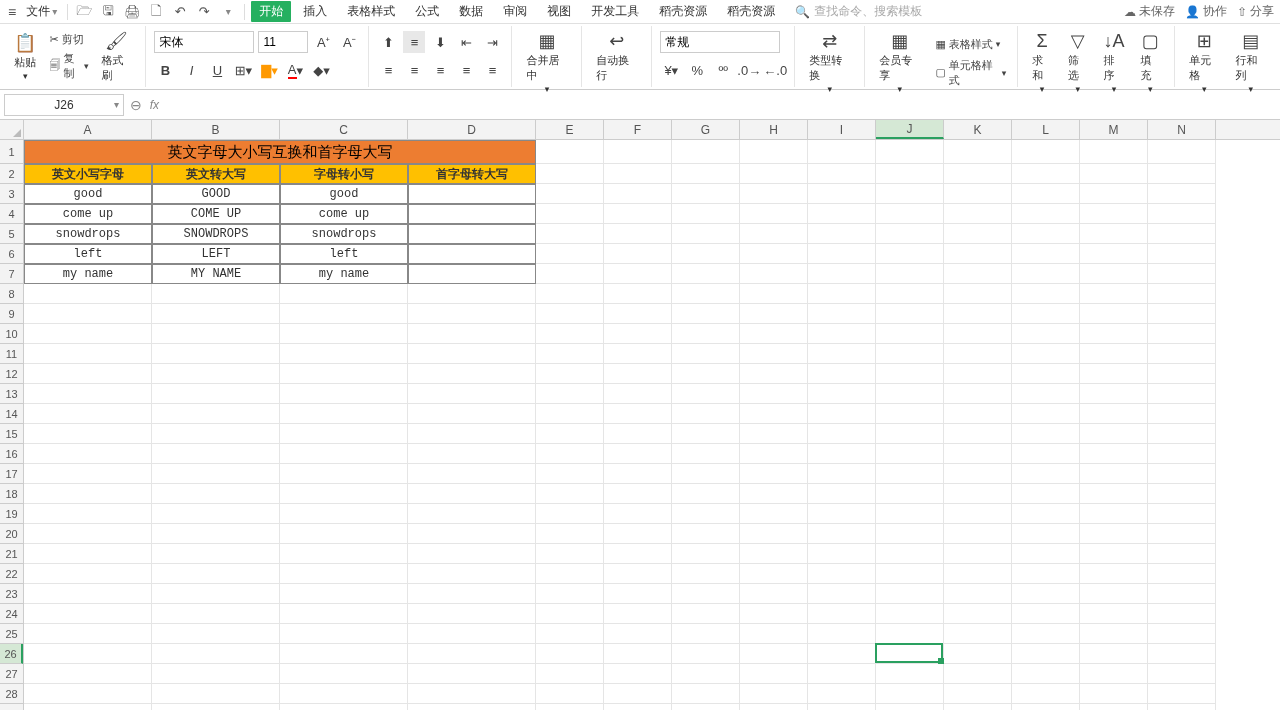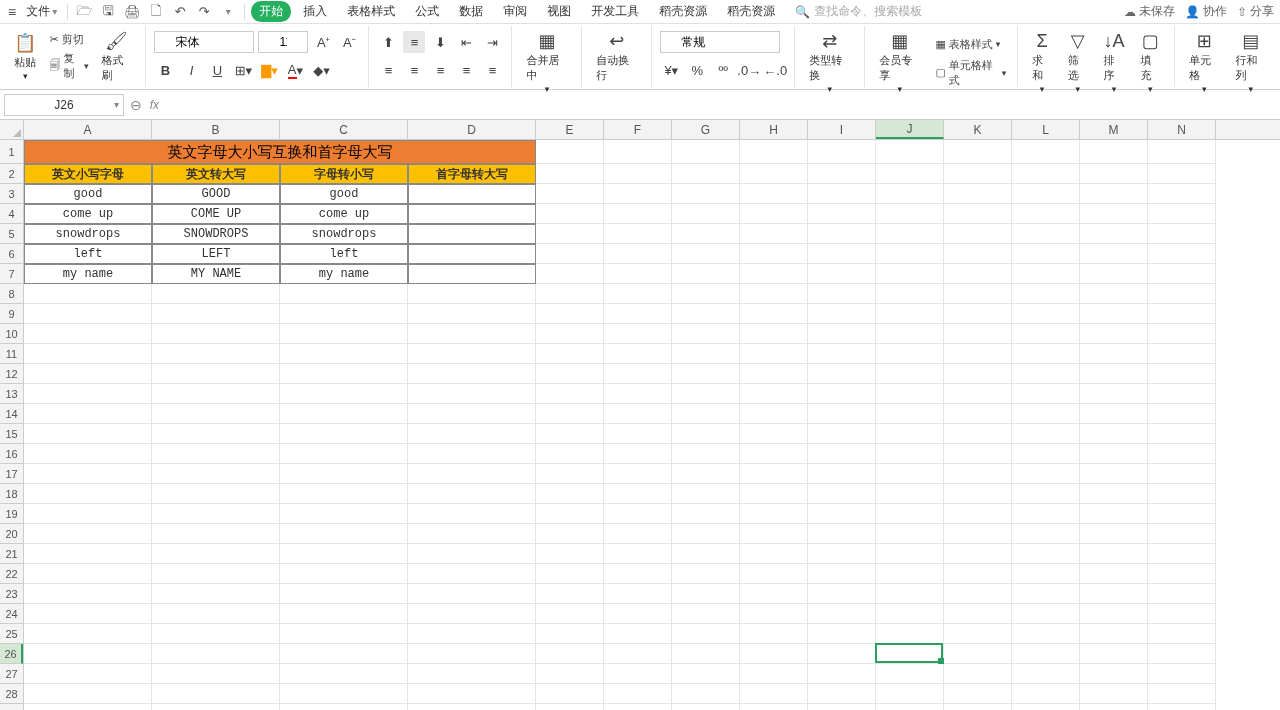--- a/index.html
+++ b/index.html
@@ -5,33 +5,33 @@
 * { margin: 0; padding: 0; box-sizing: border-box; font-family: "Microsoft YaHei", Arial, sans-serif; }
 body { background: #fff; width: 1280px; height: 710px; overflow: hidden; font-size: 12px; color: #333; }
 
 
 .menubar { height: 24px; display: flex; align-items: center; padding: 0 6px; gap: 4px; border-bottom: 1px solid #e0e0e0; }
 .menubar .hamburger { font-size: 14px; color: #555; padding: 0 2px; }
 .menubar .file-menu { font-size: 12px; padding: 0 4px; display: flex; align-items: center; gap: 2px; }
 .menubar .icon-btn { width: 20px; height: 20px; display: flex; align-items: center; justify-content: center; color: #555; font-size: 13px; }
 .menubar .sep { width: 1px; height: 16px; background: #ddd; margin: 0 2px; }
 .menubar .tab { padding: 2px 8px; font-size: 12px; cursor: pointer; }
-.menubar .tab.active { background: #25b060; color: #fff; border-radius: 10px; }
+.menubar .tab.active { background: #25b060; color: #fff; border-radius: 1px; }
 .menubar .search-box { margin-left: 8px; color: #aaa; font-size: 12px; display: flex; align-items: center; gap: 4px; }
 .menubar .right-items { margin-left: auto; display: flex; align-items: center; gap: 10px; color: #666; font-size: 12px; }
 .menubar .right-items .ritem { display: flex; align-items: center; gap: 3px; }
 
 
 .ribbon { height: 66px; display: flex; align-items: stretch; border-bottom: 1px solid #ccc; padding: 2px 0; }
 .ribbon .group { display: flex; flex-direction: column; justify-content: space-around; padding: 2px 8px; border-right: 1px solid #e5e5e5; }
 .ribbon .big-btn { display: flex; flex-direction: column; align-items: center; justify-content: center; padding: 2px 6px; font-size: 11px; gap: 1px; cursor: pointer; }
 .ribbon .big-btn .bicon { font-size: 18px; color: #444; }
 .ribbon .row { display: flex; align-items: center; gap: 4px; }
 .ribbon .small-btn { display: flex; align-items: center; gap: 3px; font-size: 11px; padding: 1px 3px; cursor: pointer; color: #444; }
-.ribbon select, .ribbon .combo { height: 22px; font-size: 12px; border: 1px solid #ccc; background: #fff; padding: 0 20px; }
+.ribbon select, .ribbon .combo { height: 22px; font-size: 12px; border: 1px solid #ccc; background: #fff; padding: 0 4px; }
 .ribbon .font-name { width: 100px; }
 .ribbon .font-size { width: 50px; }
 .ribbon .fmt-btn { width: 22px; height: 22px; display: flex; align-items: center; justify-content: center; font-size: 13px; color: #444; border: none; background: none; cursor: pointer; }
 .ribbon .fmt-btn.bold { font-weight: bold; }
 .ribbon .fmt-btn.italic { font-style: italic; }
 .ribbon .fmt-btn.underline { text-decoration: underline; }
 .ribbon .number-combo { width: 120px; }
 
 
 .formula-bar { height: 30px; display: flex; align-items: center; border-bottom: 1px solid #ccc; padding: 2px 4px; gap: 6px; }

